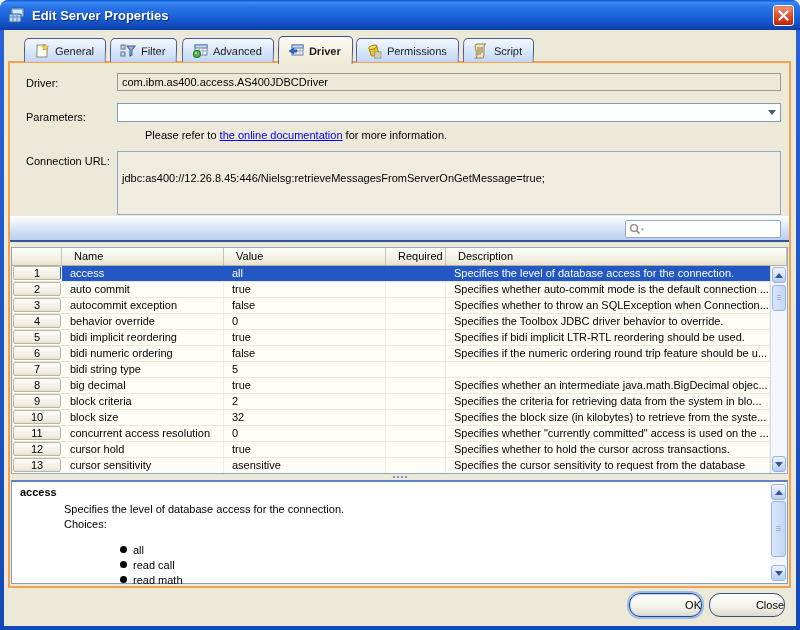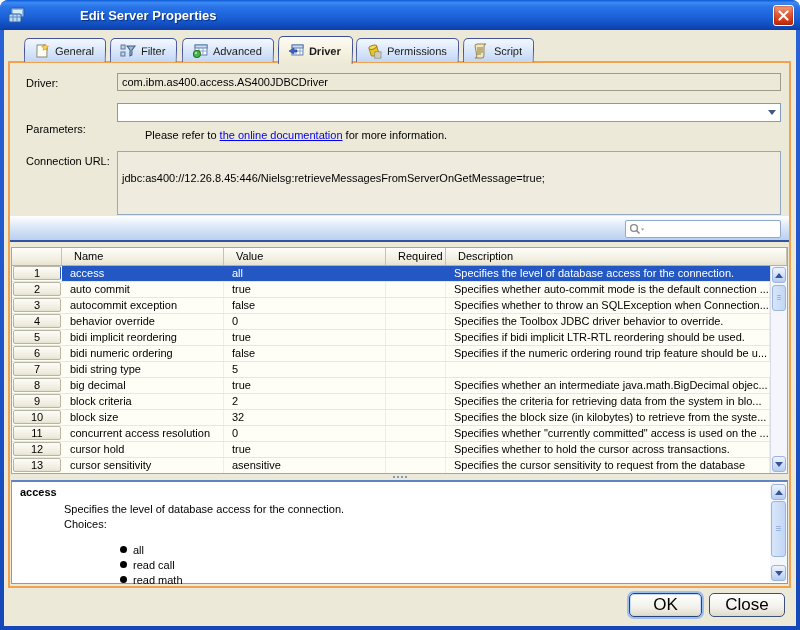--- a/index.html
+++ b/index.html
@@ -4,21 +4,21 @@
 <style>
   * { box-sizing: border-box; margin: 0; padding: 0; }
   html,body { width:800px; height:630px; overflow:hidden; background:#fff; }
   body { font-family:"Liberation Sans", sans-serif; font-size:11px; color:#000; }
 
   .window { position:absolute; left:0; top:0; width:800px; height:630px;
     background:linear-gradient(180deg,#2a63d8 0%,#1448b8 100%);
     border-radius:8px 8px 0 0; overflow:hidden; }
   .titlebar { position:absolute; left:0; top:0; right:0; height:30px;
     background:linear-gradient(180deg,#0b5ad6 0%,#3d8bf5 9%,#2a74e8 22%,#1a5fd6 60%,#0e46b4 92%,#0c3da3 100%);
-    border-radius:8px 8px 0 0; display:flex; align-items:center; padding:0 8px;gap:48px; }
+    border-radius:8px 8px 0 0; display:flex; align-items:center; padding:0 8px; }
   .titlebar .appicon { width:18px; height:16px; margin-right:6px; flex:0 0 auto; }
   .title-text { color:#fff; font-weight:bold; font-size:13px; text-shadow:1px 1px 1px #0a2f7a; }
   .close-btn { position:absolute; right:6px; top:5px; width:21px; height:21px; border-radius:3px;
     background:linear-gradient(180deg,#f3a183 0%,#e35f3d 40%,#cc3512 80%,#b52b0c 100%);
     border:1px solid #fff; box-shadow:inset 0 0 2px #7e1a04; display:flex; align-items:center; justify-content:center; }
   .close-btn svg { display:block; }
 
   .client { position:absolute; left:4px; right:4px; top:30px; bottom:4px; background:#ece9d8; }
 
   
@@ -100,23 +100,23 @@
     background:#fff; border:1px solid #7e9ccb; border-top:2px solid #5f83c4; }
   .detail-title { position:absolute; left:8px; top:4px; font-weight:bold; }
   .detail-line1 { position:absolute; left:52px; top:21px; }
   .detail-line2 { position:absolute; left:52px; top:36px; }
   .choices { position:absolute; left:108px; top:60px; list-style:none; }
   .choices li { display:flex; align-items:center; gap:6px; height:15px; }
   .choices .bullet { width:7px; height:7px; background:#000; border-radius:50%; flex:0 0 auto; }
   .detail .vscroll { top:1px; bottom:1px; border-left:none; background:#f4f6fb; }
 
   
-  .btn { position:absolute; top:563px; height:24px; border:1px solid #39507e; border-radius:5px;
+  .btn { position:absolute; top:563px; height:24px; border:1px solid #39507e; border-radius:11px;
     background:linear-gradient(180deg,#ffffff 0%,#f2f1ea 60%,#dfdacb 100%);
-    font-family:"Liberation Sans",sans-serif; font-size:17px; text-align:center; line-height:22px; cursor:default; }
+    font-family:"Liberation Sans",sans-serif; font-size:11px; text-align:right; line-height:22px; cursor:default; }
   .btn.ok { right:94px; width:73px; border-color:#27437c; box-shadow:0 0 0 2px #9cbdf0, inset 0 0 0 1px #c8d8f2; }
   .btn.close { right:11px; width:76px; }
 </style>
 </head>
 <body>
 
 <div class="window">
   <div class="titlebar">
     <span class="appicon">
       <svg width="18" height="16" viewBox="0 0 18 16">
@@ -212,21 +212,21 @@
         </span>
         <span class="tab-label">Script</span>
       </div>
     </div>
 
     <div class="panel">
 
       <span class="flabel" style="top:14px">Driver:</span>
       <div class="field-driver">com.ibm.as400.access.AS400JDBCDriver</div>
 
-      <span class="flabel" style="top:60px">Parameters:</span>
+      <span class="flabel" style="top:48px">Parameters:</span>
       <div class="combo">
         <span></span>
         <span class="arrow"></span>
       </div>
 
       <div class="note"><span>Please refer to </span><a>the online documentation</a><span> for more information.</span></div>
 
       <span class="flabel" style="top:92px">Connection URL:</span>
       <div class="urlbox">jdbc:as400://12.26.8.45:446/Nielsg:retrieveMessagesFromServerOnGetMessage=true;</div>
 

